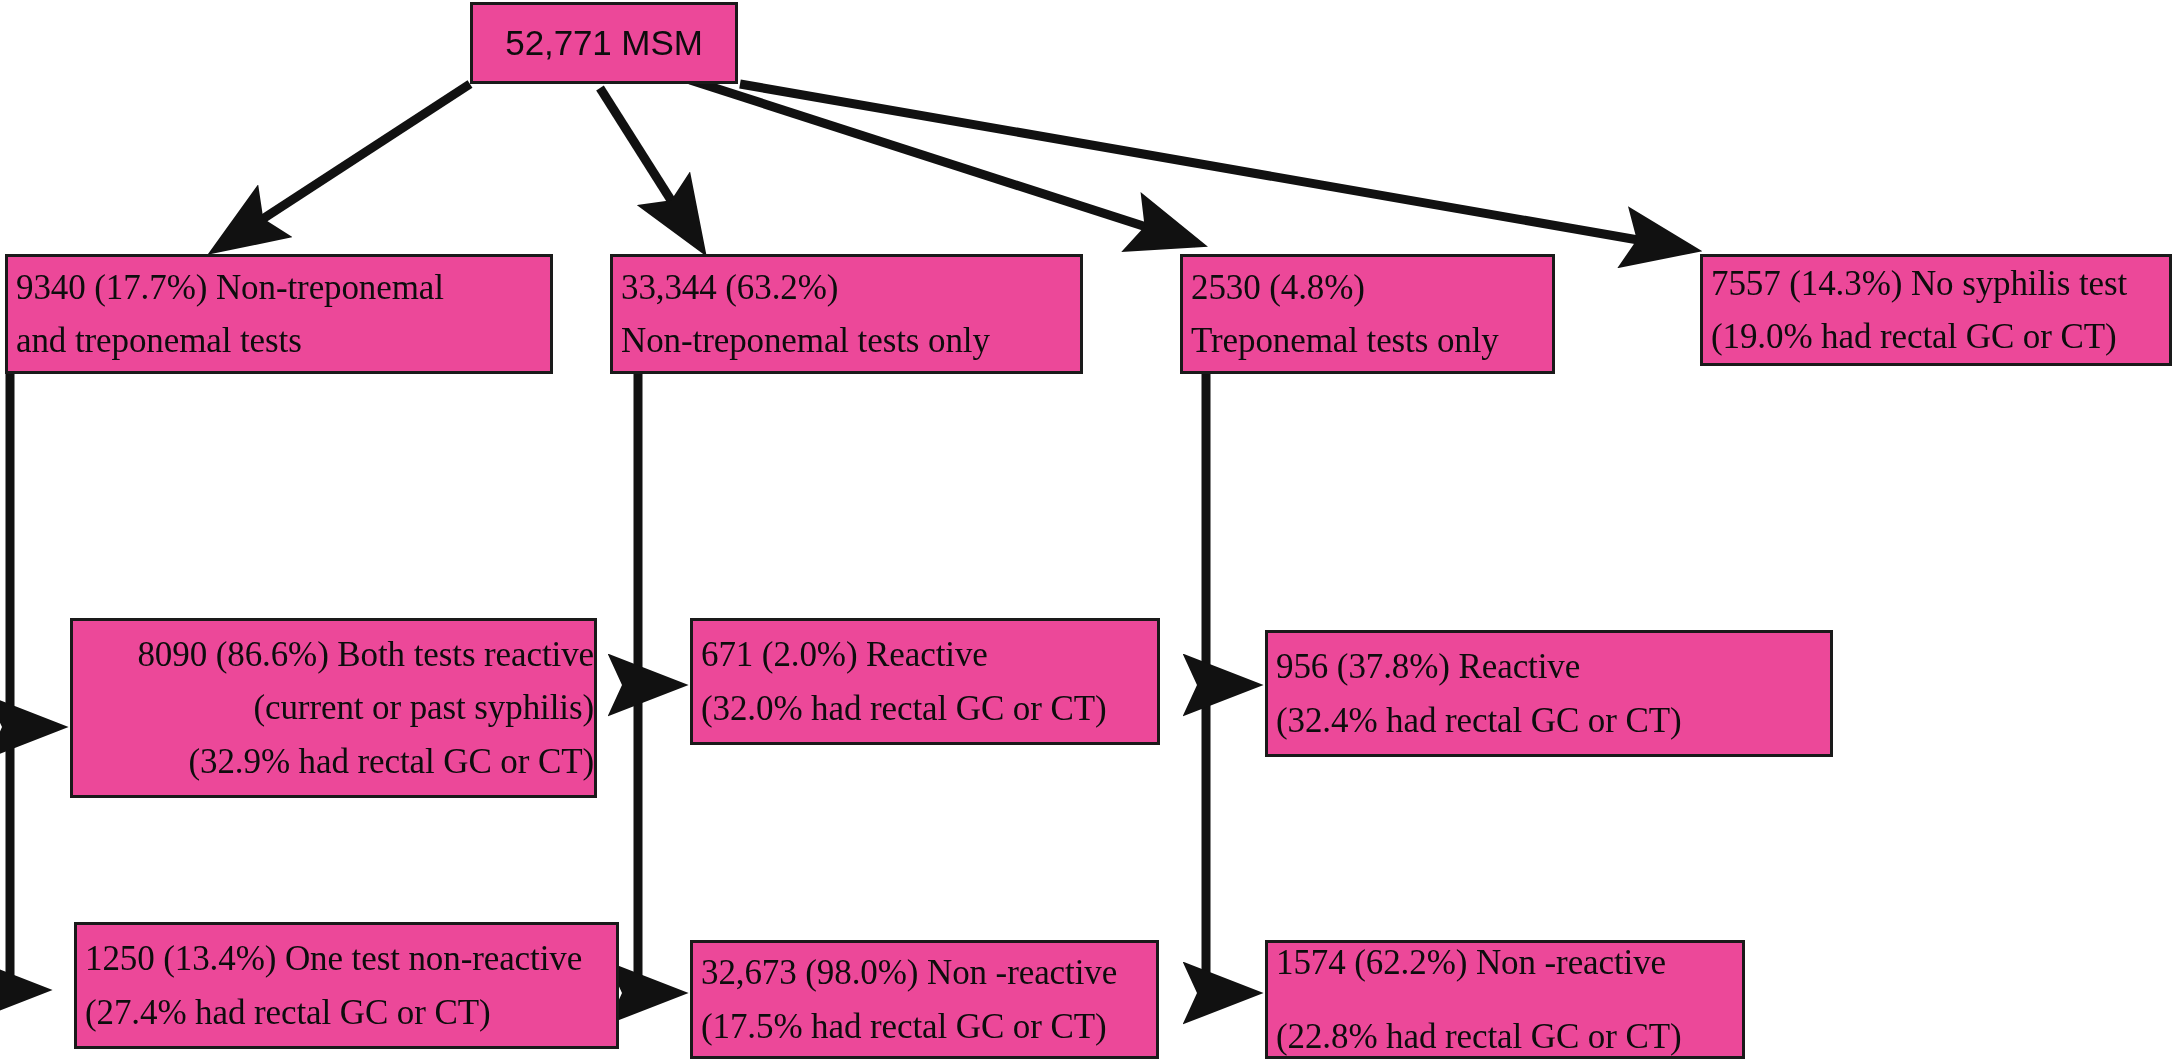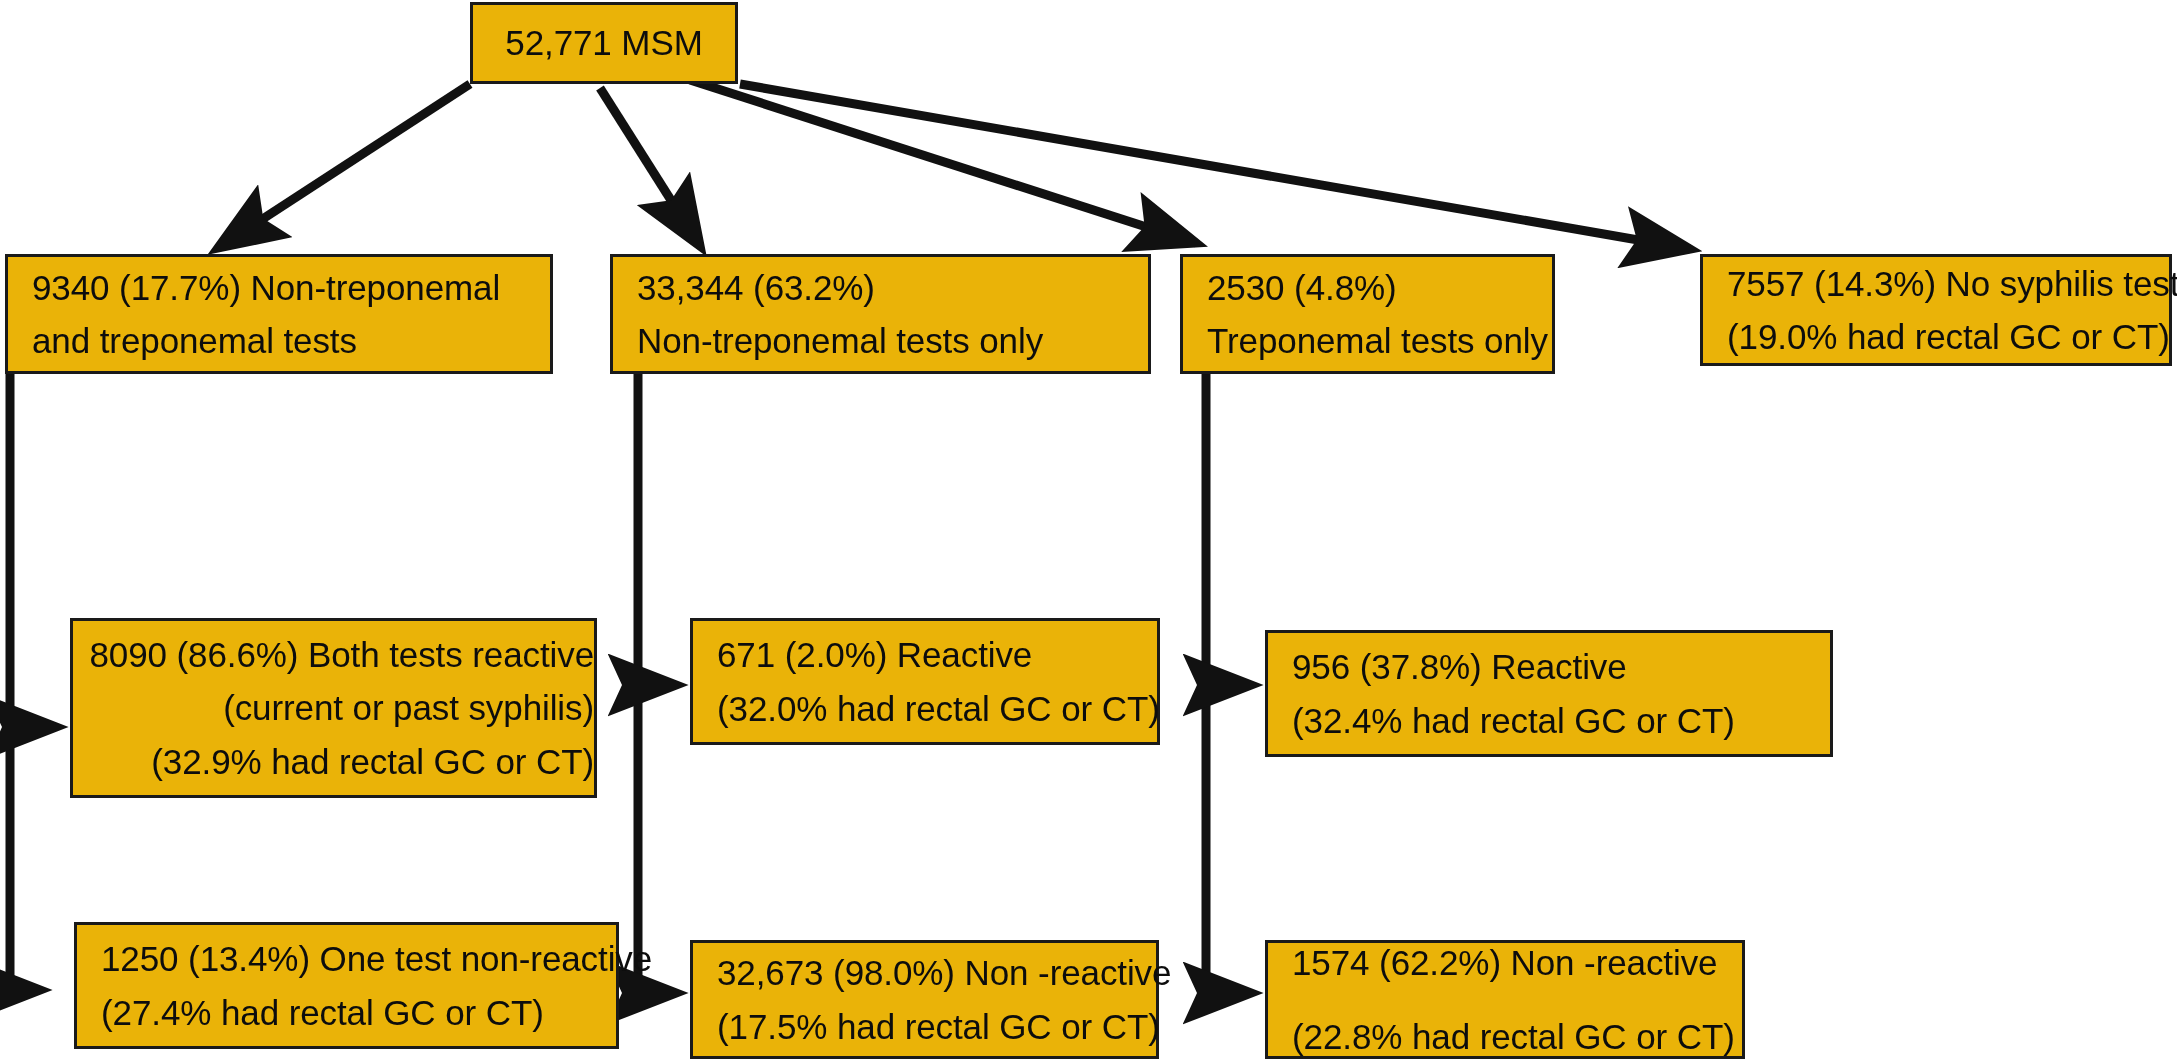--- a/index.html
+++ b/index.html
@@ -23,42 +23,42 @@
     left: 0;
     top: 0;
     width: 2177px;
     height: 1059px;
     pointer-events: none;
   }
   .node {
     position: absolute;
     box-sizing: border-box;
     border: 3px solid #1a1a1a;
-    background: #eab308;
+    background: #ec4899;
     display: flex;
     flex-direction: column;
     justify-content: center;
     z-index: 3;
   }
   .node .line {
     display: block;
     white-space: pre;
     font-size: 35px;
     line-height: 1.52;
     color: #0d0d0d;
     letter-spacing: -0.1px;
   }
-  .node.pad-l .line { padding-left: 24px; }
+  .node.pad-l .line { padding-left: 8px; font-family: Liberation Serif, serif; }
   .node.center { align-items: center; justify-content: center; }
   .node.center .line { padding: 0; }
 
   
   #node-root      { left: 470px; top: 2px;   width: 268px; height: 82px; }
   #node-both      { left: 5px;   top: 254px; width: 548px; height: 120px; }
-  #node-nontrep   { left: 610px; top: 254px; width: 541px; height: 120px; }
+  #node-nontrep   { left: 610px; top: 254px; width: 473px; height: 120px; }
   #node-trep      { left: 1180px;top: 254px; width: 375px; height: 120px; }
   #node-notest    { left: 1700px;top: 254px; width: 472px; height: 112px; }
 
   #node-bothreact { left: 70px;  top: 618px; width: 527px; height: 180px; align-items: flex-end; }
   #node-react671  { left: 690px; top: 618px; width: 470px; height: 127px; }
   #node-react956  { left: 1265px;top: 594px; width: 568px; height: 127px; margin-top: 36px; }
 
   #node-onenonr   { left: 52px;  top: 922px; width: 545px; height: 127px; margin-left: 22px; }
   #node-nonr32673 { left: 690px; top: 940px; width: 469px; height: 119px; }
   #node-nonr1574  { left: 1265px;top: 940px; width: 480px; height: 119px; gap: 20px; }

